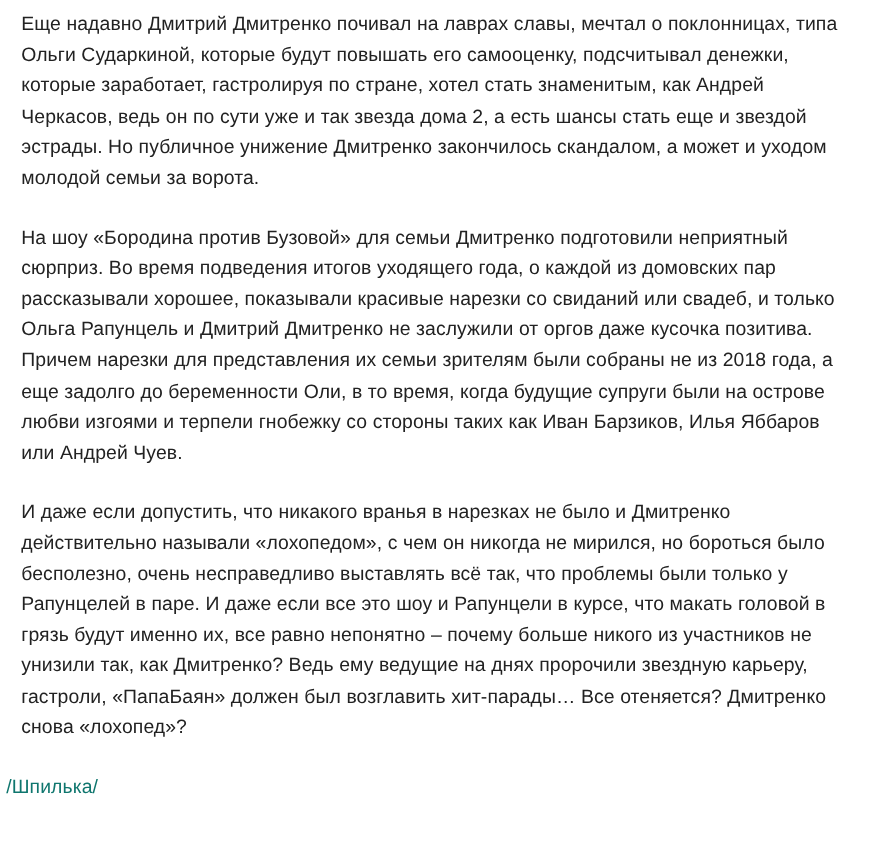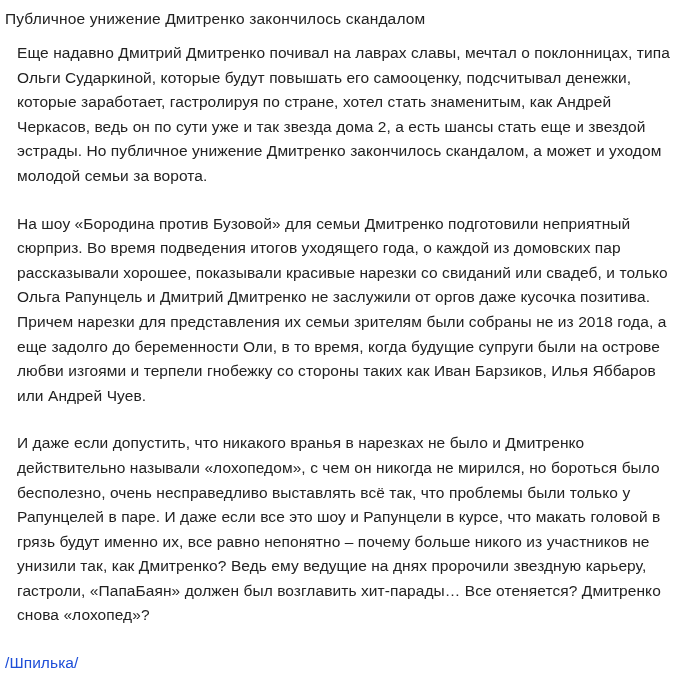--- a/index.html
+++ b/index.html
@@ -48,29 +48,28 @@
   }
 
   .article-paragraph:last-child {
     margin-bottom: 0;
   }
 
   .signature {
     margin: 0;
     font-size: 15.5px;
     line-height: 24.6px;
-    color: #1d4ed8;
+    color: #0f766e;
   }
 </style>
 </head>
 <body>
 
 <article class="article">
 
-  <h1 class="article-title">Публичное унижение Дмитренко закончилось скандалом</h1>
 
   <div class="article-body">
 
     <p class="article-paragraph">Еще надавно Дмитрий Дмитренко почивал на лаврах славы, мечтал о поклонницах, типа Ольги Сударкиной, которые будут повышать его самооценку, подсчитывал денежки, которые заработает, гастролируя по стране, хотел стать знаменитым, как Андрей Черкасов, ведь он по сути уже и так звезда дома 2, а есть шансы стать еще и звездой эстрады. Но публичное унижение Дмитренко закончилось скандалом, а может и уходом молодой семьи за ворота.</p>
 
     <p class="article-paragraph">На шоу «Бородина против Бузовой» для семьи Дмитренко подготовили неприятный сюрприз. Во время подведения итогов уходящего года, о каждой из домовских пар рассказывали хорошее, показывали красивые нарезки со свиданий или свадеб, и только Ольга Рапунцель и Дмитрий Дмитренко не заслужили от оргов даже кусочка позитива. Причем нарезки для представления их семьи зрителям были собраны не из 2018 года, а еще задолго до беременности Оли, в то время, когда будущие супруги были на острове любви изгоями и терпели гнобежку со стороны таких как Иван Барзиков, Илья Яббаров или Андрей Чуев.</p>
 
     <p class="article-paragraph">И даже если допустить, что никакого вранья в нарезках не было и Дмитренко действительно называли «лохопедом», с чем он никогда не мирился, но бороться было бесполезно, очень несправедливо выставлять всё так, что проблемы были только у Рапунцелей в паре. И даже если все это шоу и Рапунцели в курсе, что макать головой в грязь будут именно их, все равно непонятно – почему больше никого из участников не унизили так, как Дмитренко? Ведь ему ведущие на днях пророчили звездную карьеру, гастроли, «ПапаБаян» должен был возглавить хит-парады… Все отеняется? Дмитренко снова «лохопед»?</p>
 
     <p class="signature">/Шпилька/</p>

